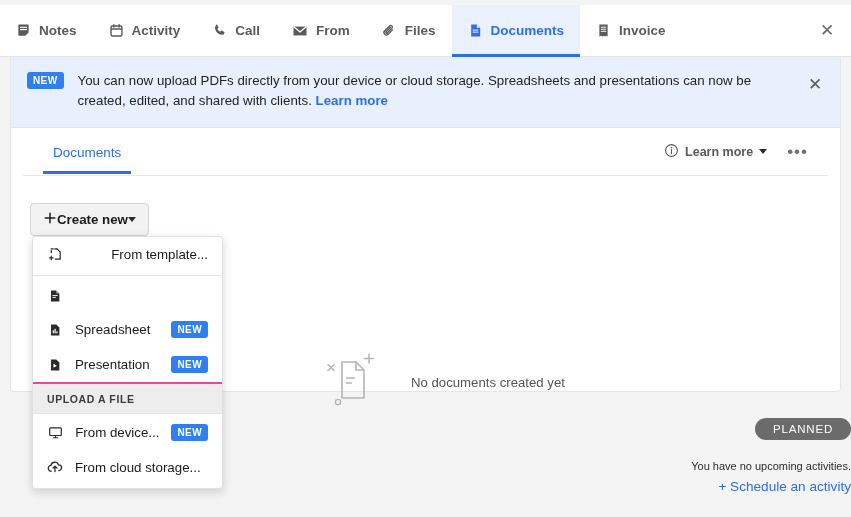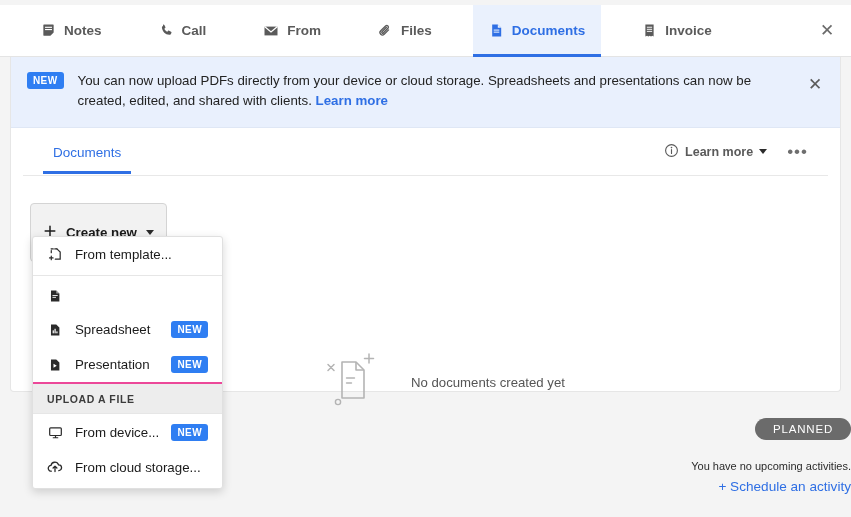--- a/index.html
+++ b/index.html
@@ -15,21 +15,21 @@
   .tabbar {
     position: absolute; left: 0; top: 5px; width: 851px; height: 52px;
     background: #ffffff;
     border-bottom: 1px solid #e4e4e4;
     display: flex; align-items: stretch;
   }
   .tab {
     display: flex; align-items: center; gap: 8px;
     padding: 0 16px;
     font-size: 13.5px; font-weight: 700; color: #5a5a5a;
-    position: relative; cursor: pointer; white-space: nowrap; margin-left: 25px;
+    position: relative; cursor: pointer; white-space: nowrap;
   }
   .tab .ic { display: flex; align-items: center; color: #5a5a5a; }
   .tab.active { color: #2f6fe4; background: #eaf1fd; }
   .tab.active .ic { color: #2f6fe4; }
   .tab.active:after {
     content: ""; position: absolute; left: 0; right: 0; bottom: -1px;
     height: 3px; background: #2f6fe4;
   }
   .tabspacer { flex: 1; }
   .tabclose {
@@ -91,23 +91,23 @@
     font-size: 12.5px; font-weight: 700; color: #5a5a5a; cursor: pointer;
   }
   .dots {
     margin-left: 20px; color: #6e6e6e; font-size: 17px; letter-spacing: 1px;
     cursor: pointer; line-height: 1;
   }
 
   
   .createbtn {
     position: absolute; left: 30px; top: 203px;
-    display: flex; align-items: center; gap: 9px;
+    display: flex; align-items: center; 
     background: #f2f2f2; border: 1px solid #d4d4d4; border-radius: 4px;
-    padding: 20px 12px; font-size: 13.3px; font-weight: 700; color: #1b1b1b;
+    padding: 7px 12px; font-size: 13.3px; font-weight: 700; color: #1b1b1b;
     cursor: pointer; z-index: 6;
   }
   .caret { width: 0; height: 0; border-left: 4.5px solid transparent;
            border-right: 4.5px solid transparent; border-top: 5.5px solid #2b2b2b; }
 
   
   .menu {
     position: absolute; left: 32px; top: 236px; width: 191px;
     background: #fff; border: 1px solid #e0e0e0; border-radius: 3px;
     box-shadow: 0 3px 10px rgba(0,0,0,.16);
@@ -119,21 +119,21 @@
   }
   .menu-item .mic { width: 16px; display: flex; justify-content: center; color: #2b2b2b; }
   .menu-item .lbl { flex: 1; }
   .menu-item .badge-new { margin-top: 0; }
   .menu-sep { height: 1px; background: #e6e6e6; margin: 4px 0; }
   .menu-group {
     background: #ededed; padding: 9px 14px 8px 14px;
     font-size: 10.5px; font-weight: 700; letter-spacing: .6px; color: #3b3b3b;
     border-top: 2px solid #ec4899; border-bottom: 1px solid #e6e6e6;
   }
-  .menu-pad-top { padding-top: 10px; }
+  .menu-pad-top { padding-top: 10px; text-align: right; }
 
   
   .empty {
     position: absolute; left: 300px; top: 292px;
     display: flex; align-items: center; gap: 22px;
   }
   .empty-txt { font-size: 13.2px; color: #555; }
 
   
   .planned {
@@ -156,20 +156,30 @@
     <span class="ic">
       <svg width="15" height="15" viewBox="0 0 16 16" fill="currentColor">
         <path d="M3 1.5h10a.5.5 0 0 1 .5.5v8l-3.5 3.5H3a.5.5 0 0 1-.5-.5V2a.5.5 0 0 1 .5-.5zM10 13v-2.5h2.8L10 13z"></path>
         <rect x="4.3" y="4" width="7.4" height="1.2" fill="#fff"></rect>
         <rect x="4.3" y="6.4" width="7.4" height="1.2" fill="#fff"></rect>
       </svg>
     </span>
     <span>Notes</span>
   </div>
 
+  <div class="tab">
+    <span class="ic">
+      <svg width="15" height="15" viewBox="0 0 16 16" fill="none" stroke="currentColor" stroke-width="1.5">
+        <rect x="2.2" y="3.2" width="11.6" height="10.6" rx="1.2"></rect>
+        <path d="M2.2 6.4h11.6" stroke-width="1.6"></path>
+        <path d="M5.2 1.8v2.4M10.8 1.8v2.4" stroke-linecap="round"></path>
+      </svg>
+    </span>
+    <span>Activity</span>
+  </div>
 
   <div class="tab">
     <span class="ic">
       <svg width="15" height="15" viewBox="0 0 16 16" fill="currentColor">
         <path d="M4.3 1.8c.5-.3 1.1-.1 1.4.4l1.1 2c.2.4.1.9-.2 1.2l-.9.8c.6 1.4 1.7 2.5 3.1 3.1l.8-.9c.3-.3.8-.4 1.2-.2l2 1.1c.5.3.7.9.4 1.4l-.7 1.2c-.3.5-.9.8-1.5.7C6.6 12.1 3.9 9.4 3.1 5c-.1-.6.2-1.2.7-1.5l.5-.3z"></path>
       </svg>
     </span>
     <span>Call</span>
   </div>
 

